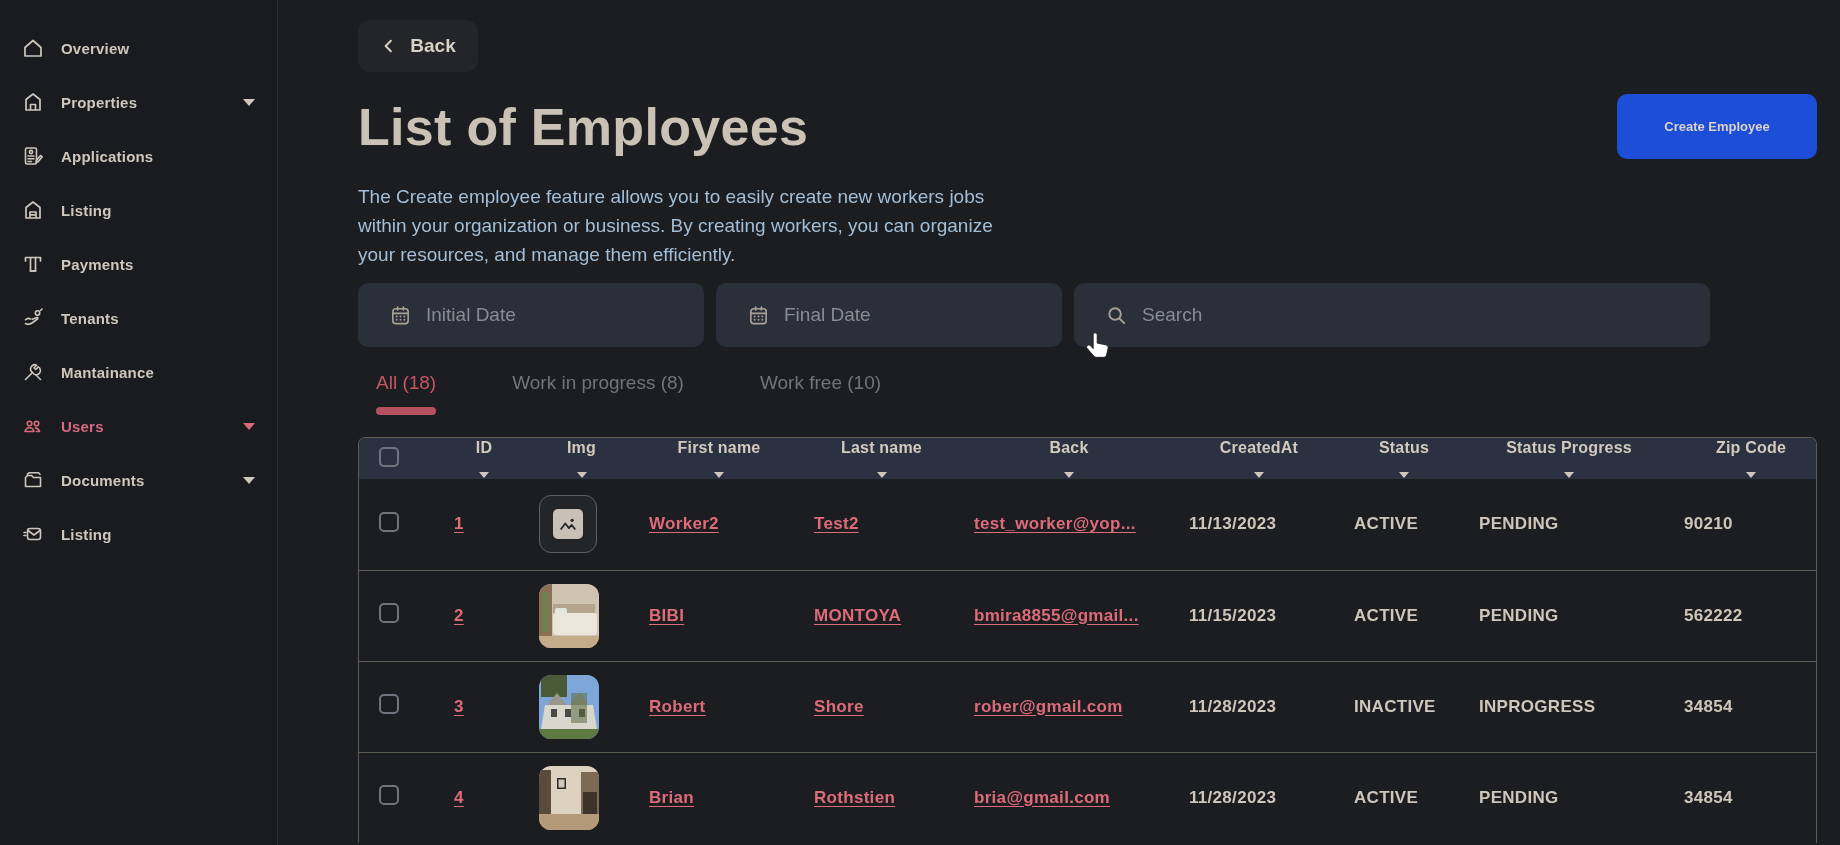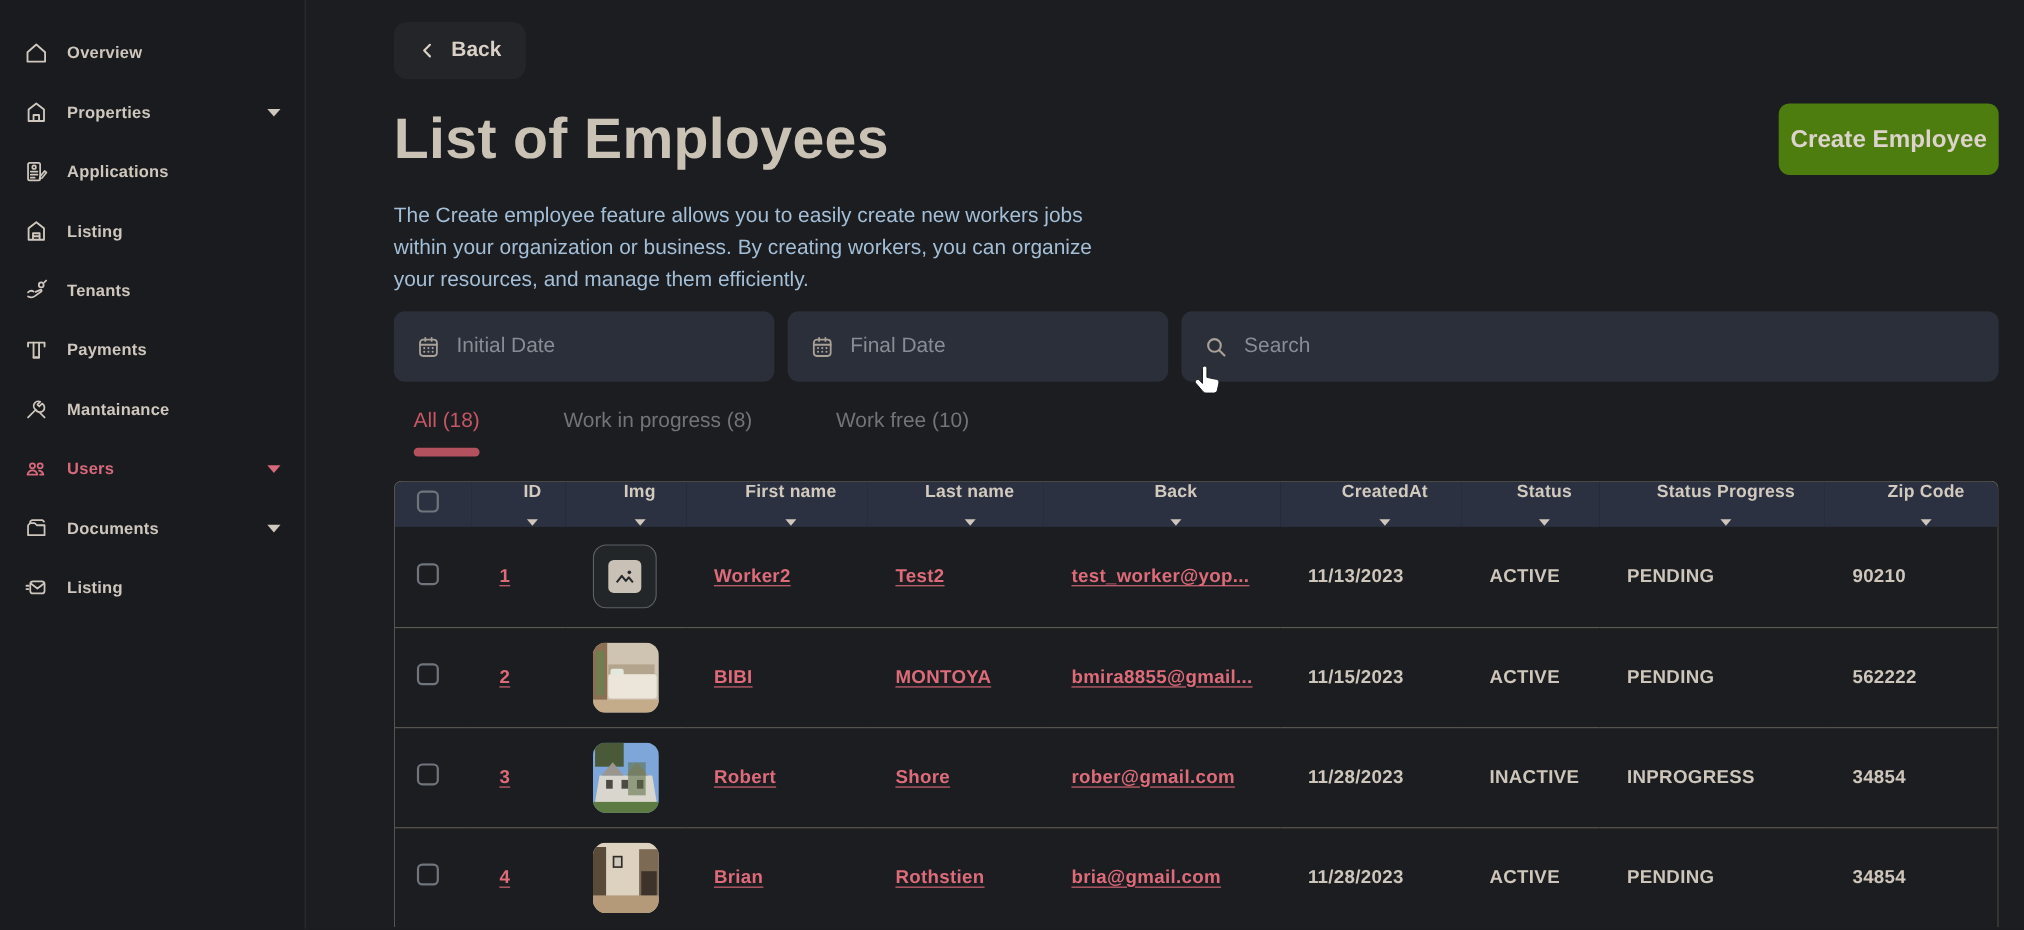--- a/index.html
+++ b/index.html
@@ -40,33 +40,33 @@
   .back-btn {
     width:120px; height:52px; background:#232528; border:none; border-radius:12px;
     display:flex; align-items:center; justify-content:center; gap:12px;
     color:#d9d0c6; font-weight:700; font-size:19px; cursor:pointer;
     font-family:inherit;
   }
 
   .title-row { display:flex; align-items:center; justify-content:space-between; margin-top:22px; }
   .page-title { font-size:52px; font-weight:800; color:#cbc2b6; letter-spacing:.3px; }
   .create-btn {
-    width:200px; height:65px; background:#4d7c0f; border:none; border-radius:10px;
-    color:#dcd3ca; font-weight:700; font-size:22px; cursor:pointer; font-family:inherit;
+    width:200px; height:65px; background:#1d4ed8; border:none; border-radius:10px;
+    color:#dcd3ca; font-weight:700; font-size:13px; cursor:pointer; font-family:inherit;
   }
 
   .description { margin-top:23px; width:645px; font-size:19px; line-height:29px; color:#a3bed6; }
 
   .filters { display:flex; gap:12px; margin-top:14px; }
   .field {
     height:64px; background:#2a2f39; border-radius:10px;
-    display:flex; align-items:center; gap:14px; padding:0 20px;
+    display:flex; align-items:center; gap:14px; padding:0 31px;
   }
   .field.initial, .field.final { width:346px; }
-  .field.search { width:743px;justify-content:flex-end; }
+  .field.search { width:636px;justify-content:flex-end; }
   .field input {
     background:transparent; border:none; outline:none; flex:1;
     color:#d6cdc3; font-size:19px; font-family:inherit;
   }
   .field input::placeholder { color:#878c95; }
 
   .tabs { display:flex; margin-top:25px; }
   .tab { padding:0 18px; font-size:19px; font-weight:400; color:#717478; cursor:pointer; }
   .tab + .tab { margin-left:40px; }
   .tab.active { color:#c65665; }
@@ -148,39 +148,39 @@
       <svg width="24" height="24" viewBox="0 0 24 24" fill="none" stroke-width="1.7" stroke-linejoin="round">
           <path d="M5 20V9.5L12 4l7 5.5V20H5z"></path>
           <path d="M9 20v-6h6v6M9 16.8h6"></path>
         </svg>
     </span>
     <span>Listing</span>
   </div>
 
   <div class="side-item">
     <span class="s-icon">
+      <svg width="24" height="24" viewBox="0 0 24 24" fill="none" stroke-width="1.7" stroke-linecap="round" stroke-linejoin="round">
+          <path d="M4.5 9V5.5h15V9"></path>
+          <path d="M9.5 5.5V19h5V5.5"></path>
+          <path d="M9.5 19h5"></path>
+        </svg>
+    </span>
+    <span>Payments</span>
+  </div>
+
+  <div class="side-item">
+    <span class="s-icon">
       <svg width="24" height="24" viewBox="0 0 24 24" fill="none" stroke-width="1.6" stroke-linecap="round" stroke-linejoin="round">
           <path d="M4.5 17.5c2.5 1.3 4.5 1 6.5-.5l5.5-4c.9-.7.1-2-.9-1.5l-4.2 1.8"></path>
           <path d="M4.5 13.8c1.6-1.6 3.6-1.8 5.2-.7"></path>
           <circle cx="16.5" cy="7" r="2.2"></circle>
           <path d="M19.5 4.5l1.5-1.5"></path>
         </svg>
     </span>
     <span>Tenants</span>
-  </div>
-
-  <div class="side-item">
-    <span class="s-icon">
-      <svg width="24" height="24" viewBox="0 0 24 24" fill="none" stroke-width="1.7" stroke-linecap="round" stroke-linejoin="round">
-          <path d="M4.5 9V5.5h15V9"></path>
-          <path d="M9.5 5.5V19h5V5.5"></path>
-          <path d="M9.5 19h5"></path>
-        </svg>
-    </span>
-    <span>Payments</span>
   </div>
 
   <div class="side-item">
     <span class="s-icon">
       <svg width="24" height="24" viewBox="0 0 24 24" fill="none" stroke-width="1.6" stroke-linecap="round" stroke-linejoin="round">
           <path d="M4.5 19.5l7-7"></path>
           <path d="M11.5 12.5a4.2 4.2 0 105.8-5.6l-2.6 2.6-1.7-1.7 2.6-2.6a4.2 4.2 0 00-4.1 7.3z"></path>
           <path d="M15 15l4.5 4.5"></path>
         </svg>
     </span>

